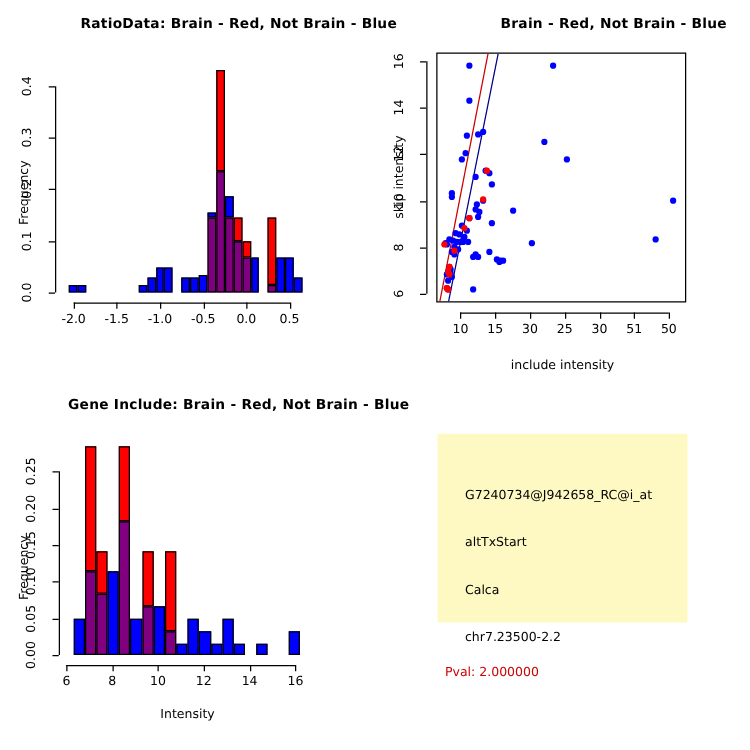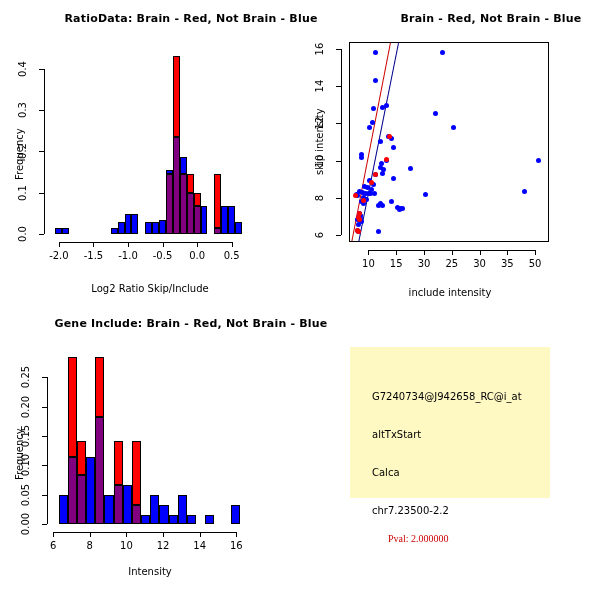--- a/index.html
+++ b/index.html
@@ -102,21 +102,20 @@
   .info-line.pval { color: #cc0000; }
 </style>
 </head>
 <body>
 
 <div id="page">
 
   <div class="panel" id="p1" style="left:0;top:0;width:300px;height:300px;">
     <div class="plot-title" style="top:12px;">RatioData: Brain - Red, Not Brain - Blue</div>
     <div class="axis-title y" style="left:14px;top:180px;">Frequency</div>
-    <div class="axis-title" style="left:0;top:283px;width:300px;text-align:center;">Log2 Ratio Skip/Include</div>
     <div id="p1-plot" style="position:absolute;left:0;top:0;width:300px;height:300px;">
         <div class="axis-line" style="left: 44px; top: 68.5455px; width: 1px; height: 165.455px;"></div>
         <div class="tick" style="left: 39px; top: 234px; width: 5px; height: 1px;"></div>
         <div class="tick-label rot" style="left: 10px; top: 227px; width: 26px; text-align: center; line-height: 14px;">0.0</div>
         <div class="tick" style="left: 39px; top: 192.636px; width: 5px; height: 1px;"></div>
         <div class="tick-label rot" style="left: 10px; top: 185.636px; width: 26px; text-align: center; line-height: 14px;">0.1</div>
         <div class="tick" style="left: 39px; top: 151.273px; width: 5px; height: 1px;"></div>
         <div class="tick-label rot" style="left: 10px; top: 144.273px; width: 26px; text-align: center; line-height: 14px;">0.2</div>
         <div class="tick" style="left: 39px; top: 109.909px; width: 5px; height: 1px;"></div>
         <div class="tick-label rot" style="left: 10px; top: 102.909px; width: 26px; text-align: center; line-height: 14px;">0.3</div>
@@ -186,21 +185,21 @@
         <div class="tick-label" style="left: 43.4444px; top: 258px; width: 50px; text-align: center;">10</div>
         <div class="tick" style="left: 96.2222px; top: 250px; width: 1px; height: 5px;"></div>
         <div class="tick-label" style="left: 71.2222px; top: 258px; width: 50px; text-align: center;">15</div>
         <div class="tick" style="left: 124px; top: 250px; width: 1px; height: 5px;"></div>
         <div class="tick-label" style="left: 99px; top: 258px; width: 50px; text-align: center;">30</div>
         <div class="tick" style="left: 151.778px; top: 250px; width: 1px; height: 5px;"></div>
         <div class="tick-label" style="left: 126.778px; top: 258px; width: 50px; text-align: center;">25</div>
         <div class="tick" style="left: 179.556px; top: 250px; width: 1px; height: 5px;"></div>
         <div class="tick-label" style="left: 154.556px; top: 258px; width: 50px; text-align: center;">30</div>
         <div class="tick" style="left: 207.333px; top: 250px; width: 1px; height: 5px;"></div>
-        <div class="tick-label" style="left: 182.333px; top: 258px; width: 50px; text-align: center;">35</div>
+        <div class="tick-label" style="left: 182.333px; top: 258px; width: 50px; text-align: center;">51</div>
         <div class="tick" style="left: 235.111px; top: 250px; width: 1px; height: 5px;"></div>
         <div class="tick-label" style="left: 210.111px; top: 258px; width: 50px; text-align: center;">50</div>
         <div class="scatter-box" style="left: 49px; top: 42px; width: 200px; height: 200px;">
           <div class="fitline red" style="left: 0.555556px; top: 200px; width: 203.746px; transform: rotate(-78.9965deg);"></div>
           <div class="fitline blue" style="left: 8.33333px; top: 200px; width: 203.961px; transform: rotate(-78.6901deg);"></div>
           <div class="pt blue" style="left: 25px; top: 9.25926px;"></div>
           <div class="pt blue" style="left: 92.7778px; top: 9.25926px;"></div>
           <div class="pt blue" style="left: 25.5556px; top: 37.037px;"></div>
           <div class="pt blue" style="left: 23.8889px; top: 65.7407px;"></div>
           <div class="pt blue" style="left: 32.2222px; top: 64.8148px;"></div>
@@ -331,16 +330,16 @@
         <div class="bar blue" style="left: 205.198px; top: 214.621px; width: 9.15842px; height: 9.37931px;"></div>
         <div class="bar blue" style="left: 230.842px; top: 205.241px; width: 9.15842px; height: 18.7586px;"></div>
       </div>
   </div>
 
   <div class="info-panel" id="p4" style="left: 350px; top: 347px; width: 200px; height: 151px; background: #fef9c3;">
     <div class="info-line" style="left:22px;top:44px;">G7240734@J942658_RC@i_at</div>
     <div class="info-line" style="left:22px;top:82px;">altTxStart</div>
     <div class="info-line" style="left:22px;top:120px;">Calca</div>
     <div class="info-line" style="left:22px;top:158px;">chr7.23500-2.2</div>
-    <div class="info-line pval" style="left:38px;top:186px;font-family:Liberation Serif, serif;">Pval: 2.000000</div>
+    <div class="info-line pval" style="left:6px;top:186px;">Pval: 2.000000</div>
   </div>
 
 </div>
 
 </body></html>

